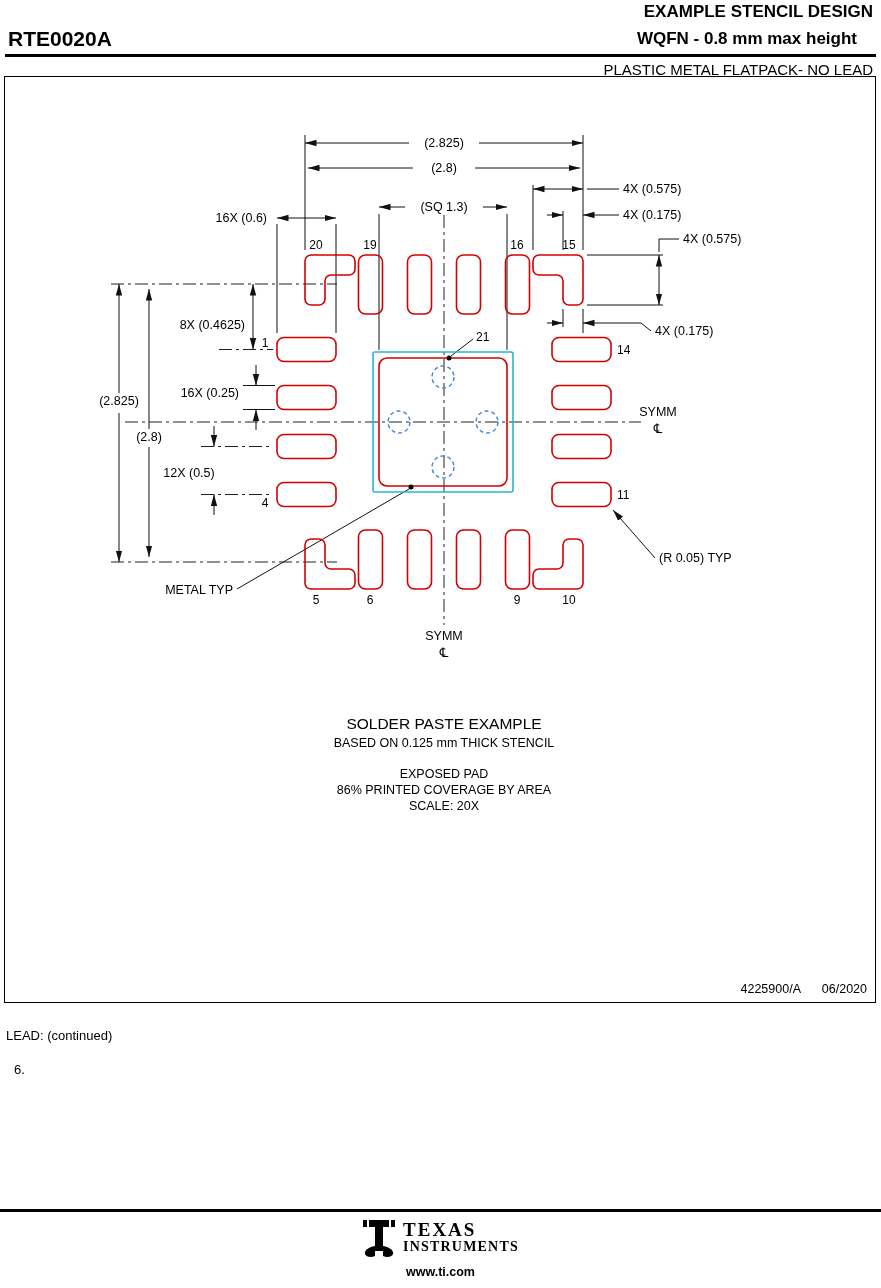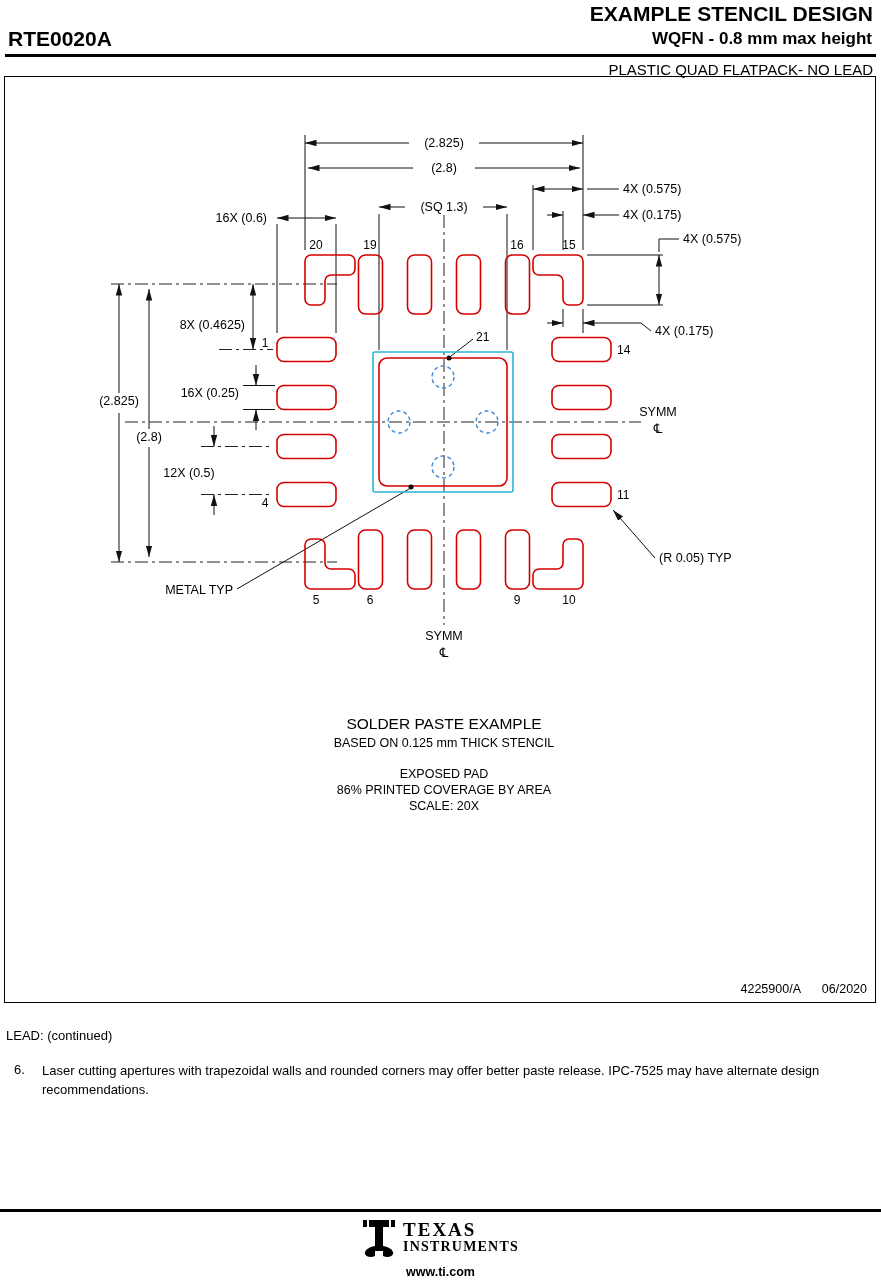--- a/index.html
+++ b/index.html
@@ -1,21 +1,21 @@
 <!DOCTYPE html>
 <html><head>
 <meta charset="utf-8">
 <style>
   html,body{margin:0;padding:0;background:#e8e8e8;}
   #page{position:relative;width:881px;height:1288px;background:#fff;overflow:hidden;
         font-family:"Liberation Sans",sans-serif;color:#000;}
   .abs{position:absolute;}
   .part{left:8px;top:27px;font-size:21px;font-weight:bold;text-align:right;}
-  .title{right:8px;top:2px;font-size:21px;font-weight:bold;}
-  .subtitle{right:9px;top:29px;font-size:17px;font-weight:bold;text-align:center;}
+  .title{right:8px;top:2px;font-size:17px;font-weight:bold;}
+  .subtitle{right:24px;top:29px;font-size:17px;font-weight:bold;text-align:center;}
   .rule{left:5px;right:5px;top:54px;height:3px;background:#000;}
   .pkg{right:8px;top:61px;font-size:15px;text-align:right;}
   .frame{left:4px;top:76px;width:870px;height:925px;border:1.5px solid #000;}
   .notes-head{left:6px;top:1028px;font-size:13px;}
   .note-num{left:14px;top:1062px;font-size:13px;}
   .note-text{left:42px;top:1062px;width:818px;font-size:13px;line-height:1.45;}
   .footer-rule{left:0;right:0;top:1209px;height:3px;background:#000;}
   .logo-row{left:0;right:0;top:1220px;display:flex;justify-content:center;align-items:flex-start;gap:7px;}
   .brand{display:flex;flex-direction:column;line-height:1.05;font-family:"Liberation Serif",serif;font-weight:bold;}
   .brand-top{font-size:19px;letter-spacing:2px;}
@@ -38,21 +38,21 @@
 </style>
 </head>
 <body>
 
 <div id="page">
 
   <div class="abs part">RTE0020A</div>
   <div class="abs title">EXAMPLE STENCIL DESIGN</div>
   <div class="abs subtitle">WQFN - 0.8 mm max height</div>
   <div class="abs rule"></div>
-  <div class="abs pkg">PLASTIC QUAD FLATPACK- NO LEAD</div>
+  <div class="abs pkg">PLASTIC METAL FLATPACK- NO LEAD</div>
 
   <div class="abs frame">
     <svg width="868" height="922" viewBox="0 0 868 922">
       <defs>
         <marker id="arr" viewBox="0 0 12 8" refX="11.5" refY="4" markerWidth="12" markerHeight="8" orient="auto-start-reverse" markerUnits="userSpaceOnUse">
           <path d="M11.5,4 L0,0.8 L0,7.2 Z" fill="#111"></path>
         </marker>
       </defs>
 
       <g class="cl">
@@ -203,21 +203,20 @@
       <text class="mid" x="439" y="717">86% PRINTED COVERAGE BY AREA</text>
       <text class="mid" x="439" y="733">SCALE: 20X</text>
 
       <text class="end" x="796" y="916">4225900/A</text>
       <text class="end" x="862" y="916">06/2020</text>
     </svg>
   </div>
 
   <div class="abs notes-head">LEAD: (continued)</div>
   <div class="abs note-num">6.</div>
-  <div class="abs note-text">Laser cutting apertures with trapezoidal walls and rounded corners may offer better paste release. IPC-7525 may have alternate design recommendations.</div>
 
   <div class="abs footer-rule"></div>
   <div class="abs logo-row">
     <svg width="34" height="38" viewBox="0 0 34 38">
       <rect x="7" y="0" width="20" height="7" fill="#000"></rect>
       <rect x="13" y="0" width="8" height="31" fill="#000"></rect>
       <path d="M13,26 C6,27 2,31 3,34 C4,37 9,38 13,36 Z" fill="#000"></path>
       <path d="M21,26 C28,27 32,31 31,34 C30,37 25,38 21,36 Z" fill="#000"></path>
       <rect x="1" y="0" width="4" height="7" fill="#000"></rect>
       <rect x="29" y="0" width="4" height="7" fill="#000"></rect>

